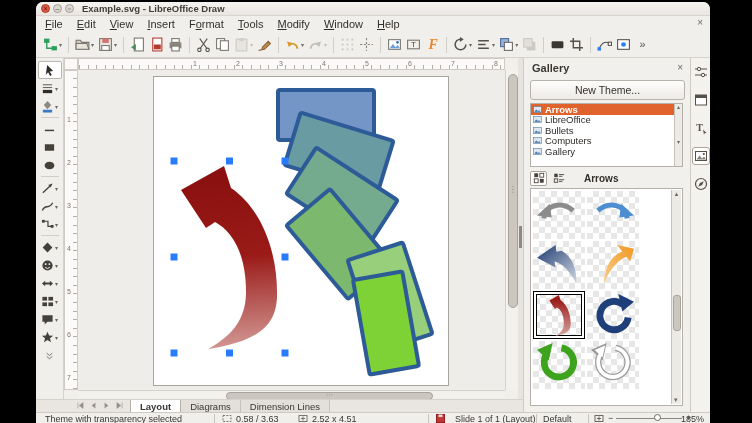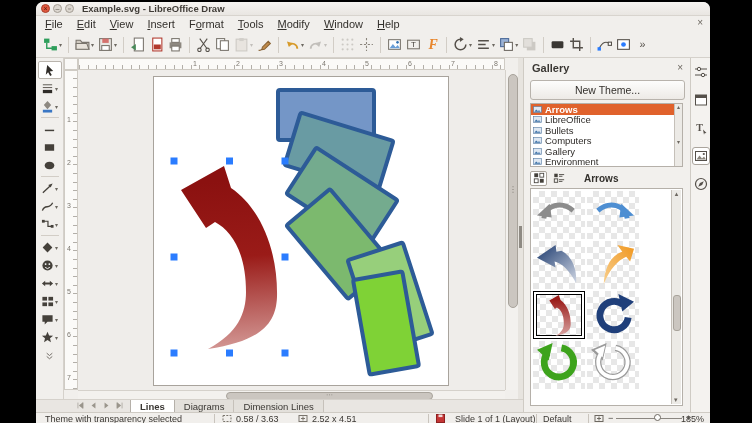--- a/index.html
+++ b/index.html
@@ -509,27 +509,20 @@
             </svg>
             <span>Computers</span>
           </div>
           <div class="glist-item">
             <svg xmlns="http://www.w3.org/2000/svg" viewBox="0 0 14 14" width="9" height="9">
               <rect x="1" y="2.5" width="12" height="9" fill="#dfe8f2" stroke="#5a7ea6"></rect>
               <path d="M2 10.5l3-3.5 2.5 2.5 2-1.5 2.5 2.5z" fill="#3c72a8"></path>
             </svg>
             <span>Gallery</span>
           </div>
-          <div class="glist-item">
-            <svg xmlns="http://www.w3.org/2000/svg" viewBox="0 0 14 14" width="9" height="9">
-              <rect x="1" y="2.5" width="12" height="9" fill="#dfe8f2" stroke="#5a7ea6"></rect>
-              <path d="M2 10.5l3-3.5 2.5 2.5 2-1.5 2.5 2.5z" fill="#3c72a8"></path>
-            </svg>
-            <span>Environment</span>
-          </div>
           <div id="glscroll">▴<br><br><br><br><br>▾</div>
         </div>
     <div id="gtoggles">
       <span class="gtbtn active">
             <svg xmlns="http://www.w3.org/2000/svg" viewBox="0 0 14 14" width="12" height="12">
               <rect x="1.5" y="1.5" width="4.5" height="4.5" fill="#44403a"></rect>
               <rect x="8" y="1.5" width="4.5" height="4.5" fill="none" stroke="#44403a"></rect>
               <rect x="1.5" y="8" width="4.5" height="4.5" fill="none" stroke="#44403a"></rect>
               <rect x="8" y="8" width="4.5" height="4.5" fill="#44403a"></rect>
             </svg>
@@ -661,21 +654,21 @@
               <path d="M10 2.5L4 7l6 4.5z" fill="#9a958c"></path>
             </svg></span>
           <span><svg xmlns="http://www.w3.org/2000/svg" viewBox="0 0 14 14" width="9" height="9">
               <path d="M4 2.5L10 7l-6 4.5z" fill="#9a958c"></path>
             </svg></span>
           <span><svg xmlns="http://www.w3.org/2000/svg" viewBox="0 0 14 14" width="9" height="9">
               <path d="M11 2.5v9M3 2.5L9 7l-6 4.5z" fill="#9a958c" stroke="#9a958c"></path>
             </svg></span>
         </span>
     <span id="layertabs" style="display:flex">
-          <span class="ltab active">Lines</span>
+          <span class="ltab active">Layout</span>
           <span class="ltab">Diagrams</span>
           <span class="ltab">Dimension Lines</span>
         </span>
   </div>
 
   <div id="statusbar">
     <span class="abs" style="left:9px;top:1px">Theme with transparency selected</span>
     <span class="ssep" style="left:178px"></span>
     <span class="abs" style="left:186px;top:1px"><svg width="10" height="9" viewBox="0 0 10 9">
             <rect x="1" y="1.5" width="8" height="6" fill="none" stroke="#7a756d" stroke-dasharray="2 1.3"></rect>

